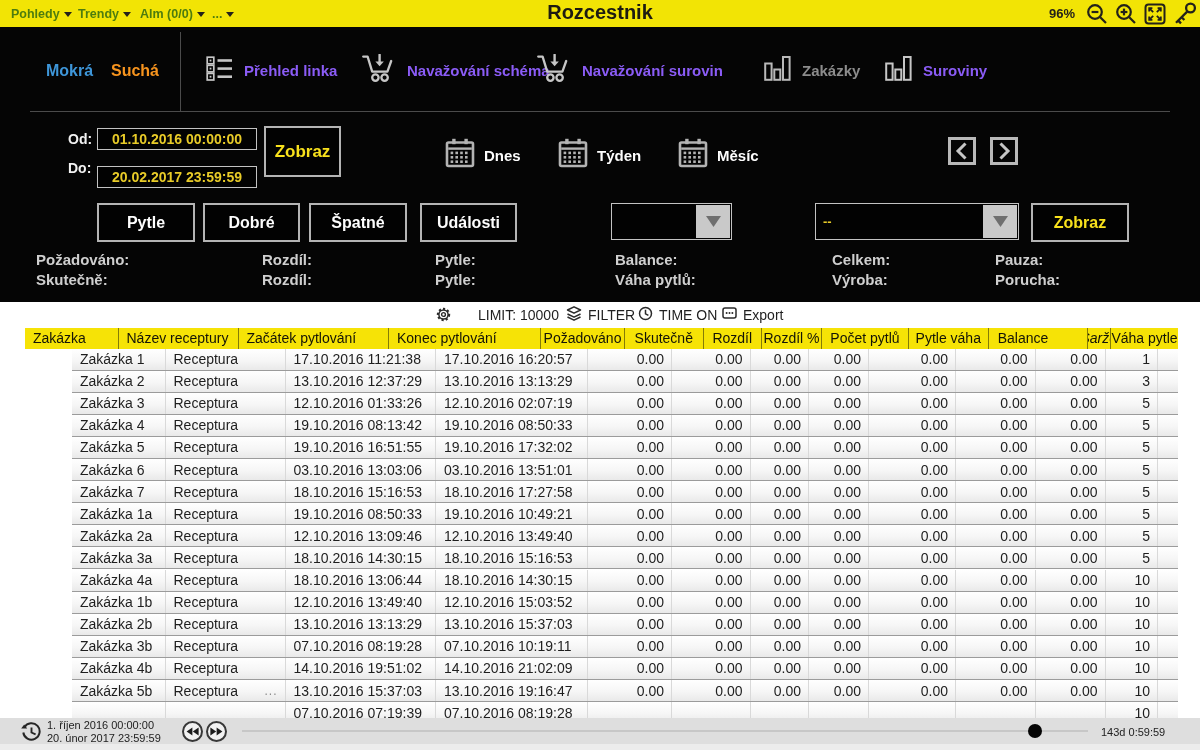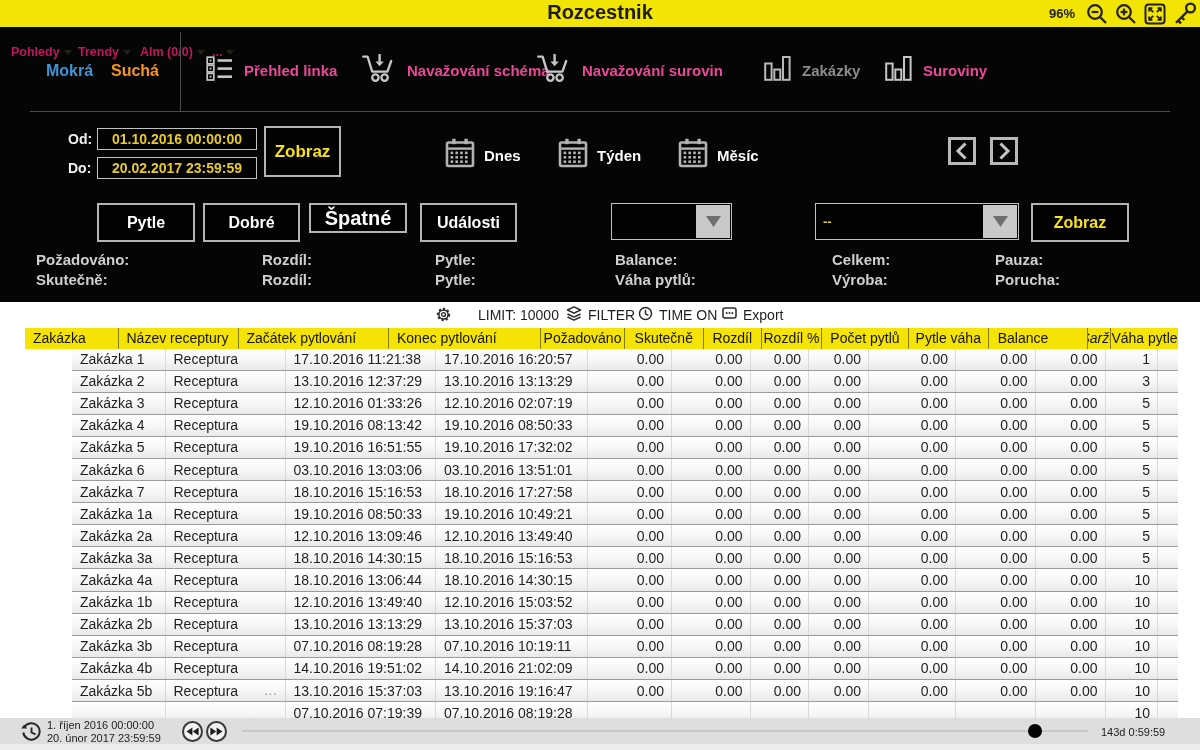--- a/index.html
+++ b/index.html
@@ -2,33 +2,33 @@
 <html><head>
 <meta charset="utf-8">
 <style>
   * { margin:0; padding:0; box-sizing:border-box; }
   html,body { width:1200px; height:750px; background:#000; overflow:hidden; }
   body { font-family:"Liberation Sans", sans-serif; }
   #app { position:relative; width:1200px; height:750px; background:#050505; overflow:hidden; }
 
   
   .topbar { position:absolute; left:0; top:0; width:1200px; height:27px; background:#f2e405; }
-  .topmenu { position:absolute; top:0; height:27px; display:flex; align-items:center; gap:4px; color:#be185d; font-size:12.5px; font-weight:bold; cursor:default;margin-top:38px; }
+  .topmenu { position:absolute; top:0; height:27px; display:flex; align-items:center; gap:4px; color:#4d7c0f; font-size:12.5px; font-weight:bold; cursor:default; }
   .caret-down { width:0; height:0; border-left:4px solid transparent; border-right:4px solid transparent; border-top:5px solid #23211a; margin-top:2px; }
   .apptitle { position:absolute; left:0; top:1px; width:1200px; text-align:center; font-size:20px; font-weight:bold; color:#1d1b12; }
   .topright { position:absolute; right:3px; top:0; height:27px; display:flex; align-items:center; gap:7px; }
   .zoomlevel { font-size:13px; font-weight:bold; color:#23211a; margin-right:4px; }
   .topicon { display:flex; align-items:center; }
 
   
   .nav-line-h { position:absolute; left:30px; top:111px; width:1140px; height:1px; background:#4b4b4b; }
   .nav-line-v { position:absolute; left:180px; top:32px; width:1px; height:79px; background:#4b4b4b; }
   .navtab { position:absolute; top:62px; font-size:16px; font-weight:bold; cursor:pointer; }
   .navitem { position:absolute; top:50px; height:40px; display:flex; align-items:center; gap:11px; cursor:pointer; }
-  .navitem .lbl { font-size:15px; font-weight:bold; color:#ec4899; white-space:nowrap; }
+  .navitem .lbl { font-size:15px; font-weight:bold; color:#8b5cf6; white-space:nowrap; }
   .navitem.disabled .lbl { color:#8c8c8c; }
 
   
   .fldlabel { position:absolute; color:#f2f2f2; font-size:14px; font-weight:bold; }
   .dateinput { position:absolute; width:160px; height:22px; background:#020202; border:1px solid #c2c2c2; color:#e8cb28; font-size:14px; font-weight:bold; text-align:center; line-height:20px; }
   .btn { position:absolute; background:#020202; border:2px solid #b4b4b4; display:flex; align-items:center; justify-content:center; cursor:pointer; }
   .btn.yellowtext { color:#f8e11c; font-weight:bold; }
   .btn.whitetext  { color:#fdfdfd; font-weight:bold; }
   .quick { position:absolute; display:flex; align-items:center; gap:9px; cursor:pointer; }
   .quick .lbl { color:#fdfdfd; font-size:15px; font-weight:bold; }
@@ -211,21 +211,21 @@
           <rect x="19" y="1" width="6.6" height="22.8"></rect>
       </svg>
     </span>
     <span class="lbl">Suroviny</span>
   </div>
 
 
   <div class="fldlabel" style="left:68px; top:131px">Od:</div>
   <div class="dateinput" style="left:97px; top:128px">01.10.2016 00:00:00</div>
   <div class="fldlabel" style="left:68px; top:160px">Do:</div>
-  <div class="dateinput" style="left:97px; top:157px">20.02.2017 23:59:59</div>
+  <div class="dateinput" style="left:97px; top:166px">20.02.2017 23:59:59</div>
   <div class="btn yellowtext" style="left:264px; top:126px; width:77px; height:51px; font-size:17px">
       <span>Zobraz</span>
     </div>
 
   <div class="quick" style="left:445px; top:138px">
     <span>
       <svg width="30" height="30" viewBox="0 0 30 30" fill="none">
         <rect x="2" y="4.5" width="26" height="23.5" rx="1.5" stroke="#b3b3b3" stroke-width="2.6"></rect>
         <line x1="3.2" y1="10.6" x2="26.8" y2="10.6" stroke="#b3b3b3" stroke-width="2.4"></line>
         <rect x="7.2" y="0.8" width="3.4" height="5.4" fill="#b3b3b3"></rect>
@@ -309,21 +309,21 @@
         <polyline points="4.5,1.5 12,9 4.5,16.5"></polyline>
       </svg>
   </div>
 
   <div class="btn whitetext" style="left:97px;  top:203px; width:98px; height:39px; font-size:16px">
       <span>Pytle</span>
     </div>
   <div class="btn whitetext" style="left:203px; top:203px; width:97px; height:39px; font-size:16px">
       <span>Dobré</span>
     </div>
-  <div class="btn whitetext" style="left:309px; top:203px; width:98px; height:30px; font-size:20px">
+  <div class="btn whitetext" style="left:309px; top:203px; width:98px; height:39px; font-size:16px">
       <span>Špatné</span>
     </div>
   <div class="btn whitetext" style="left:420px; top:203px; width:97px; height:39px; font-size:16px">
       <span>Události</span>
     </div>
 
   <div class="dropdown" style="left:611px; top:203px; width:121px">
     <span class="val"></span>
     <span class="dd-btn">
       <svg width="17" height="13" viewBox="0 0 17 13">

